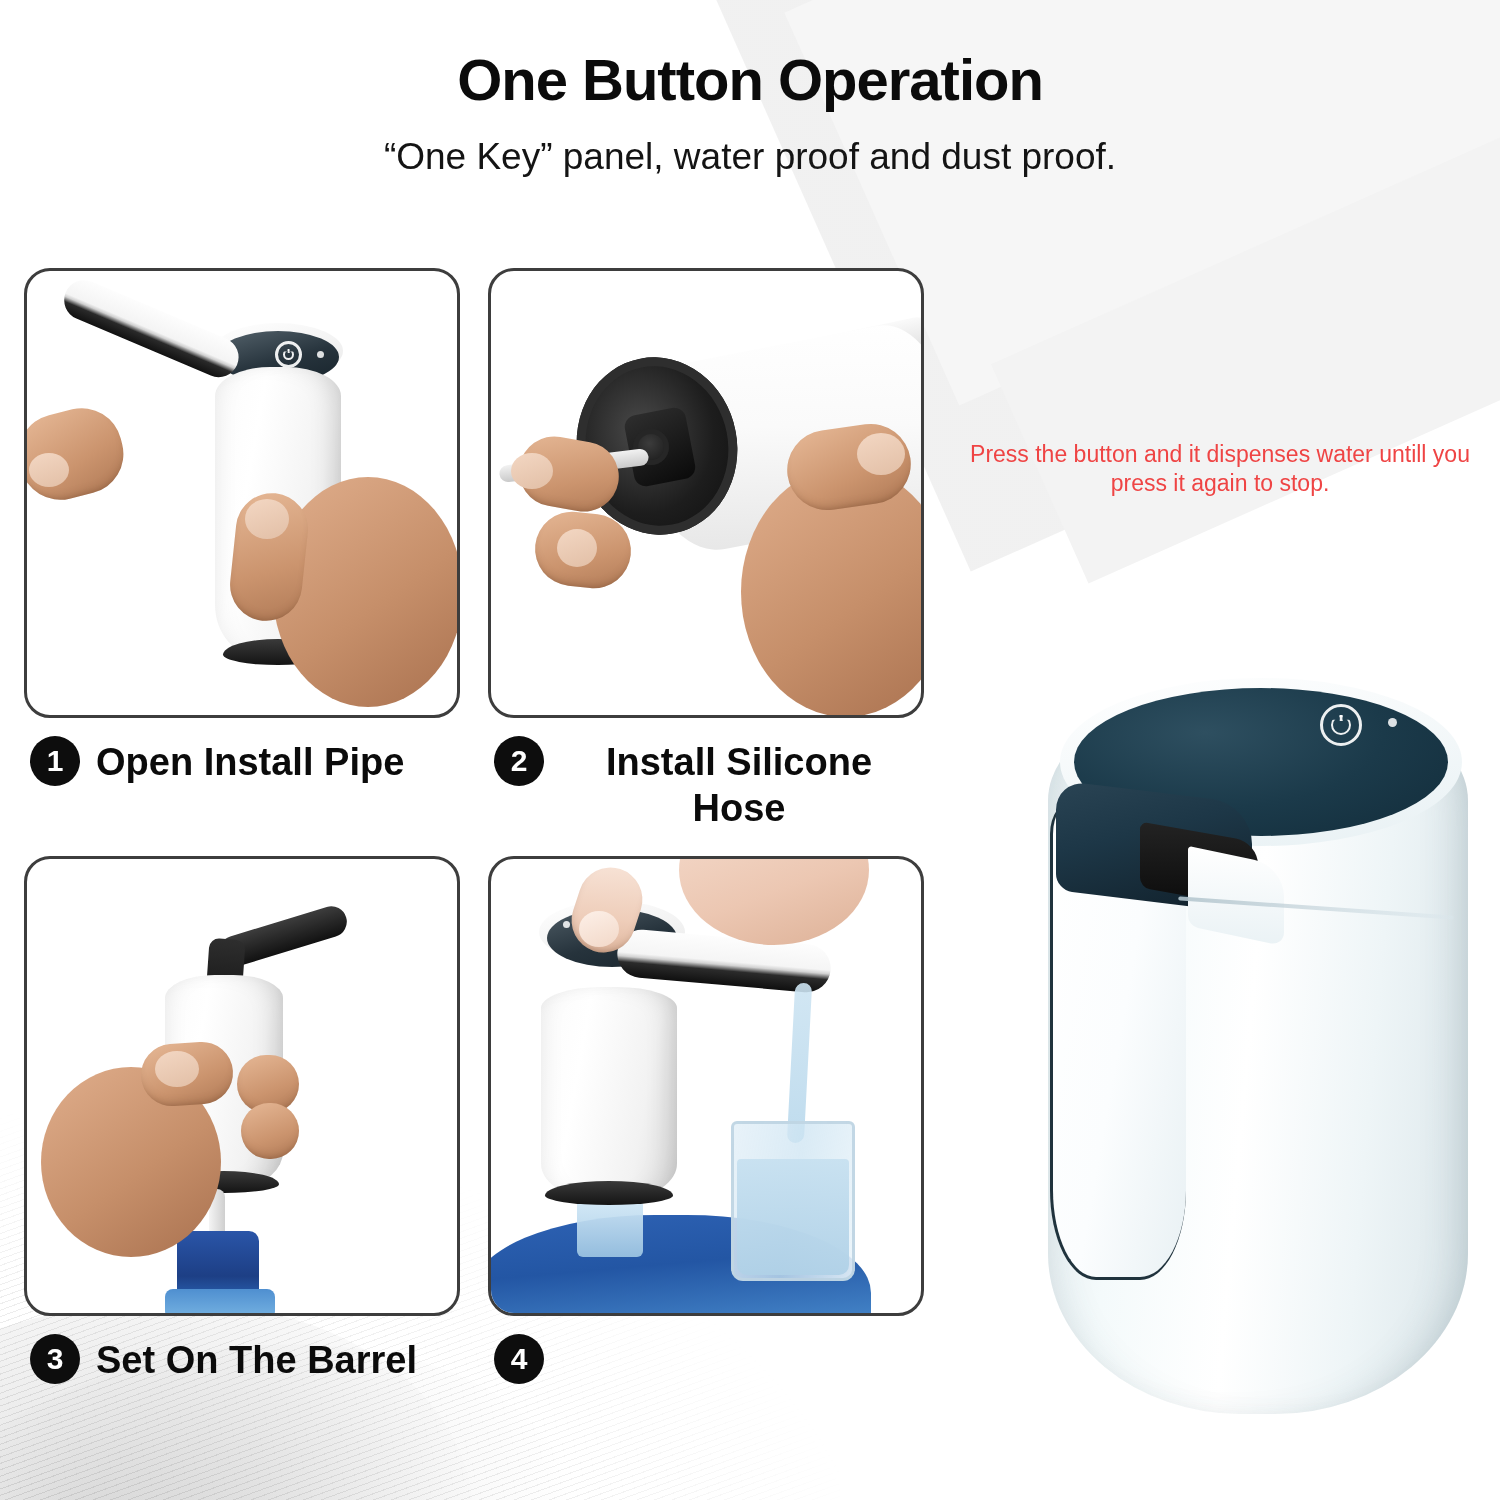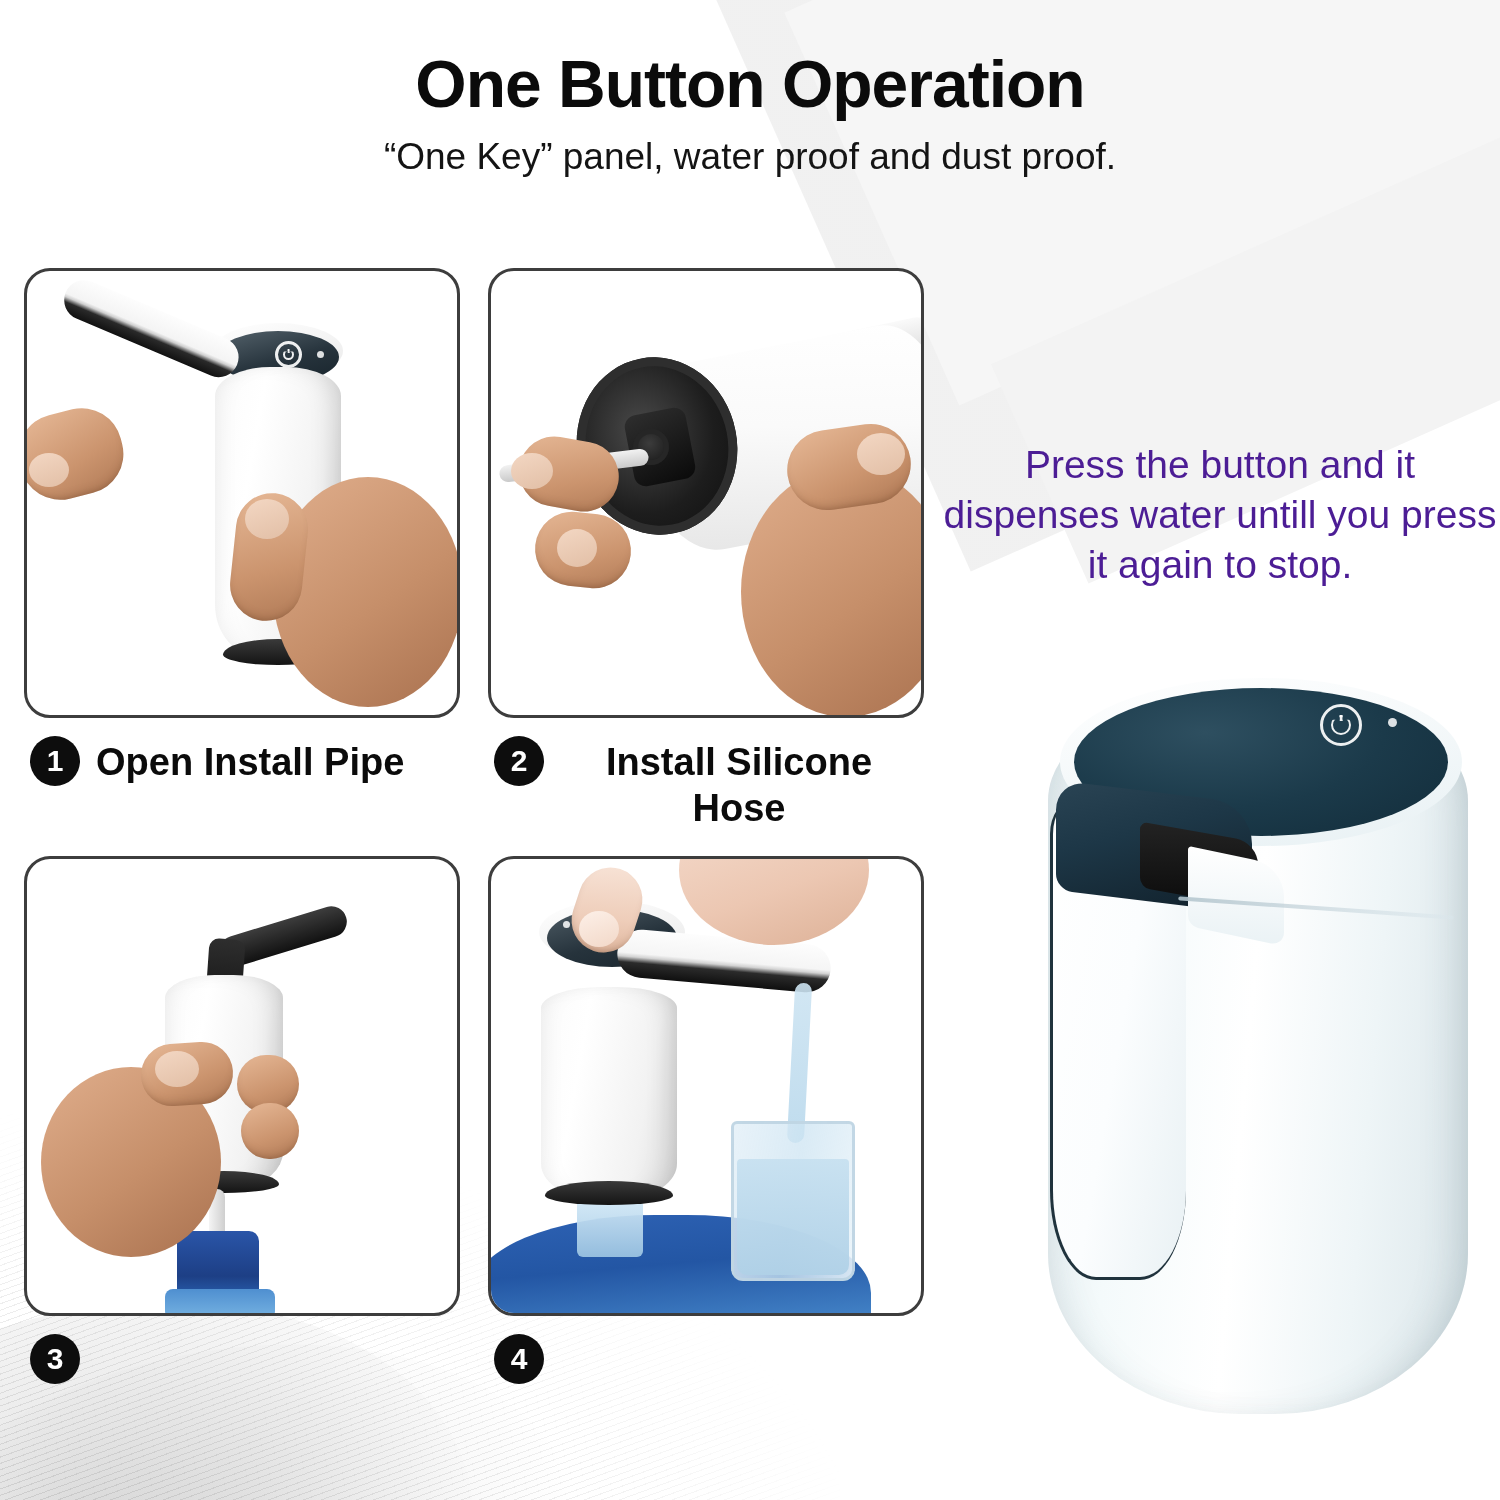--- a/index.html
+++ b/index.html
@@ -58,21 +58,21 @@
     width:700px; height:420px;
     border-radius:50%;
     background:radial-gradient(ellipse at 50% 45%, rgba(140,140,140,.16), transparent 70%);
     transform:rotate(-10deg);
   }
 
   
   .page-title {
     position:absolute; left:0; right:0; top:46px;
     text-align:center;
-    font-size:66px; font-weight:bold; letter-spacing:-1px;
+    font-size:58px; font-weight:bold; letter-spacing:-1px;
     color:#0b0b0b; z-index:5;
   }
   .page-subtitle {
     position:absolute; left:0; right:0; top:136px;
     text-align:center;
     font-size:37px; font-weight:400; color:#141414;
     z-index:5;
   }
 
   
@@ -114,21 +114,21 @@
   .right-col {
     position:absolute; left:942px; top:418px; width:556px;
     text-align:center; z-index:5;
   }
   .right-heading {
     font-size:36px; font-weight:bold; color:#0a0a0a;
     line-height:1.26;
   }
   .right-body {
     margin-top:22px;
-    font-size:39px; font-weight:400; color:#4c1d95;
+    font-size:23px; font-weight:400; color:#ef4444;
     line-height:1.28;
   }
 
   
   .scene { position:absolute; inset:0; }
 
   
   .pump-body {
     position:absolute;
     background:linear-gradient(100deg,#fbfbfb 0%,#ffffff 30%,#f2f2f2 72%,#dedede 100%);
@@ -453,20 +453,21 @@
           <div class="p3-bottle2"></div>
           <div class="hand" style="left:14px; top:208px; width:180px; height:190px;"></div>
           <div class="finger" style="left:114px; top:184px; width:92px; height:62px; transform:rotate(-4deg);"></div>
           <div class="nail" style="left:128px; top:192px; width:44px; height:36px;"></div>
           <div class="finger" style="left:210px; top:196px; width:62px; height:58px;"></div>
           <div class="finger" style="left:214px; top:244px; width:58px; height:56px;"></div>
         </div>
       </div>
       <div class="caption">
         <div class="badge">3</div>
+        <div class="caption-text">Set On The Barrel</div>
       </div>
     </div>
 
     <div class="step step-4 tall">
       <div class="photo">
         <div class="scene">
           <div class="p4-barrel"></div>
           <div class="p4-neck"></div>
           <div class="p4-topwhite"></div>
           <div class="pump-top p4-top"></div>

